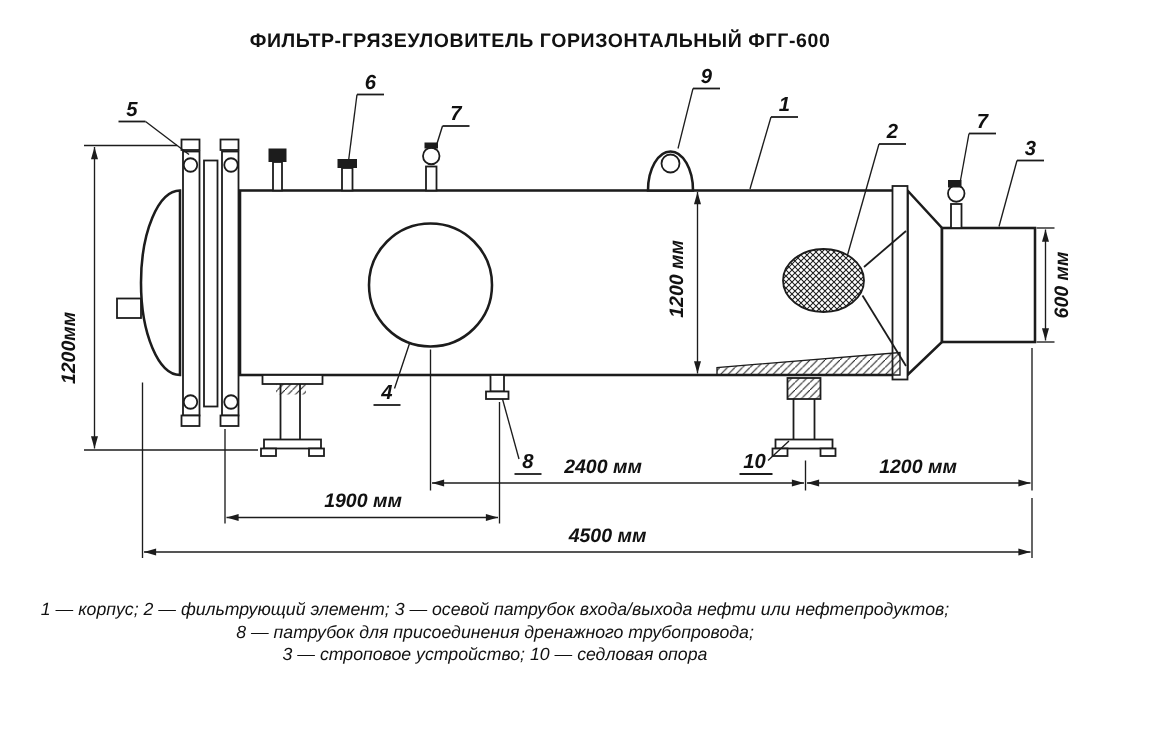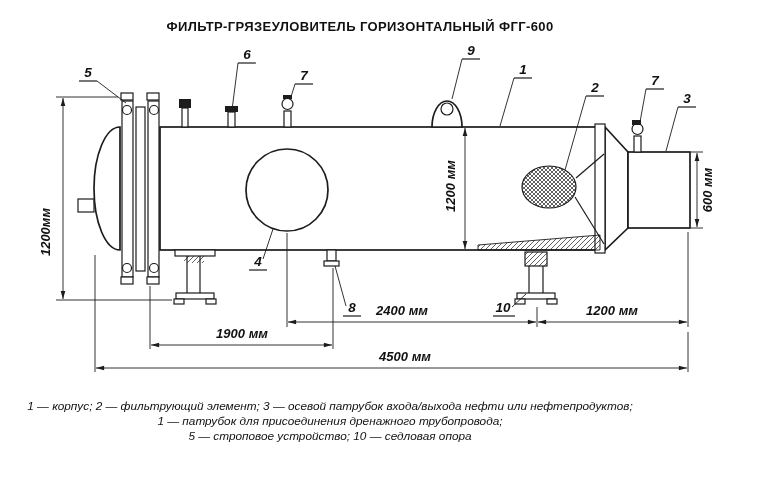--- a/index.html
+++ b/index.html
@@ -221,15 +221,15 @@
   </g>
   <g>
     <line class="ln med" x1="493" y1="316" x2="515" y2="316"></line>
     <line class="ln thin" x1="512" y1="307" x2="526" y2="294"></line>
     <text class="co" x="503" y="312" text-anchor="middle">10</text>
   </g>
 </svg>
 
 <div class="legend">
   <div>1 — корпус; 2 — фильтрующий элемент; 3 — осевой патрубок входа/выхода нефти или нефтепродуктов;</div>
-  <div>1 — патрубок для присоединения дренажного трубопровода;</div>
-  <div>5 — строповое устройство; 10 — седловая опора</div>
+  <div>8 — патрубок для присоединения дренажного трубопровода;</div>
+  <div>3 — строповое устройство; 10 — седловая опора</div>
 </div>
 
 </body></html>

